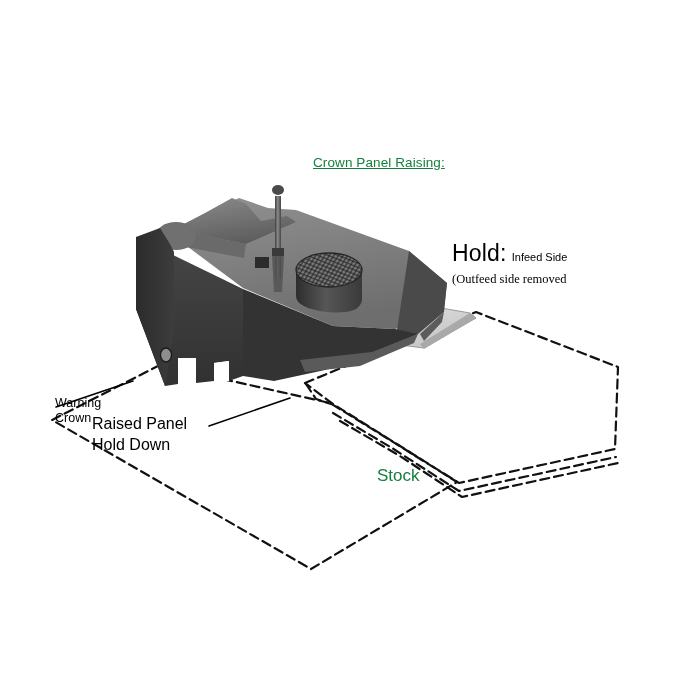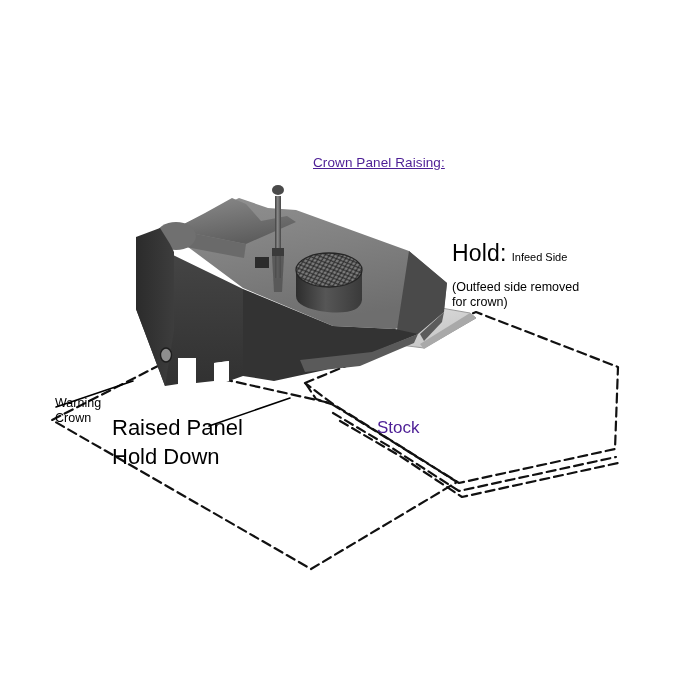--- a/index.html
+++ b/index.html
@@ -27,21 +27,21 @@
     left: 0;
     top: 0;
     width: 696px;
     height: 696px;
     display: block;
   }
   .lbl {
     position: absolute;
     white-space: pre;
     line-height: 1.12;
-    color: #4c1d95;
+    color: #15803d;
   }
   .lbl-heading {
     font-size: 13.5px;
     text-decoration: underline;
     letter-spacing: .1px;
   }
   .lbl-dust-shield {
     font-size: 22px;
     letter-spacing: .2px;
   }
@@ -54,26 +54,26 @@
   }
   .lbl-guide-sub {
     font-size: 12.5px;
     line-height: 1.22;
   }
   .lbl-warning {
     font-size: 12.5px;
     line-height: 1.2;
   }
   .lbl-raised {
-    font-size: 22px;
+    font-size: 16px;
     line-height: 1.3;
-    margin-left: 20px;
   }
   .lbl-stock {
     font-size: 17px;
+    margin-top: 48px;
   }
 </style>
 </head>
 <body>
 
 <div id="diagram-root">
 
   <svg class="figure" viewBox="0 0 696 696">
     <defs>
       <linearGradient id="gTop" x1="0" y1="0" x2="0.35" y2="1">
@@ -171,22 +171,21 @@
       <line x1="56" y1="407" x2="133" y2="381"></line>
       <line x1="209" y1="426" x2="290" y2="398"></line>
     </g>
   </svg>
 
   <div class="lbl lbl-heading" style="left:313px; top:155px;">Crown Panel Raising:</div>
 
 
   <div style="position:absolute; left:452px; top:240px;">
     <span class="lbl-guide-big">Hold:</span><span class="lbl-guide-small" style="margin-left:5px;">Infeed Side</span>
-    <div class="lbl-guide-sub" style="margin-top:13px;">(Outfeed side removed</div>
-    <div class="lbl-guide-sub">for crown)</div>
+    <div class="lbl-guide-sub" style="margin-top:5px;font-family:Liberation Serif, serif;">(Outfeed side removed</div>
   </div>
 
   <div style="position:absolute; left:55px; top:358px;margin-top:38px;">
     <div class="lbl-warning">Warning</div>
     <div class="lbl-warning">Crown</div>
   </div>
 
   <div style="position:absolute; left:92px; top:414px;">
     <div class="lbl-raised">Raised Panel</div>
     <div class="lbl-raised">Hold Down</div>

